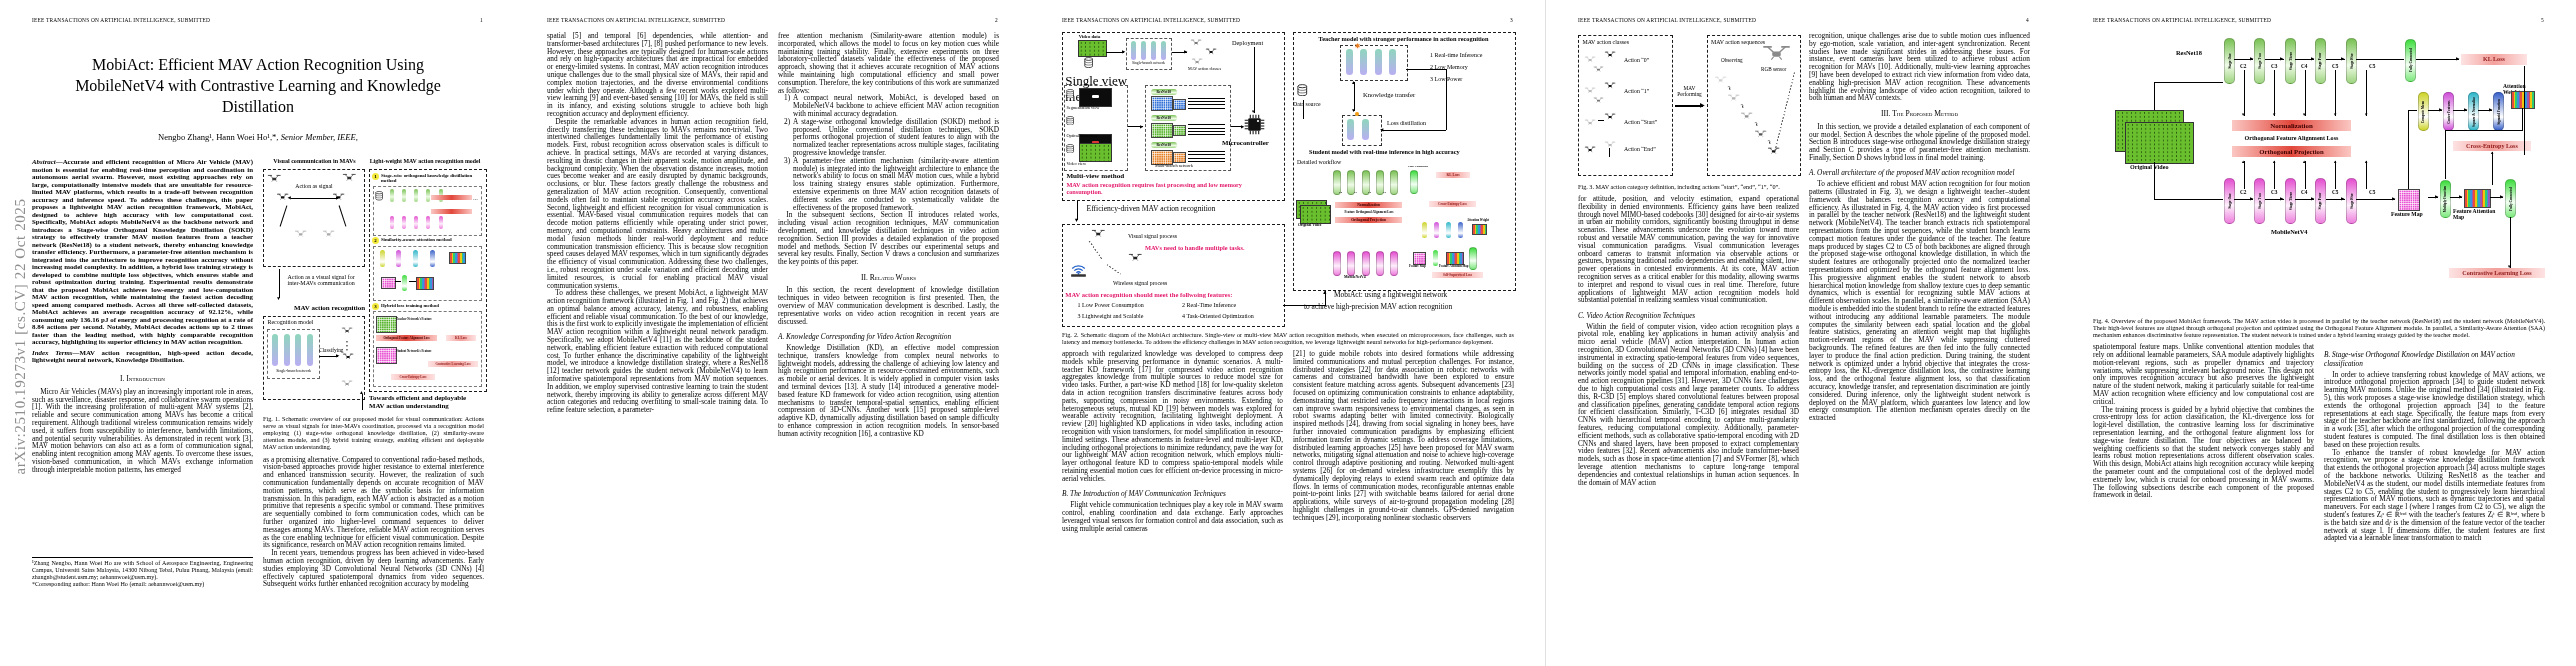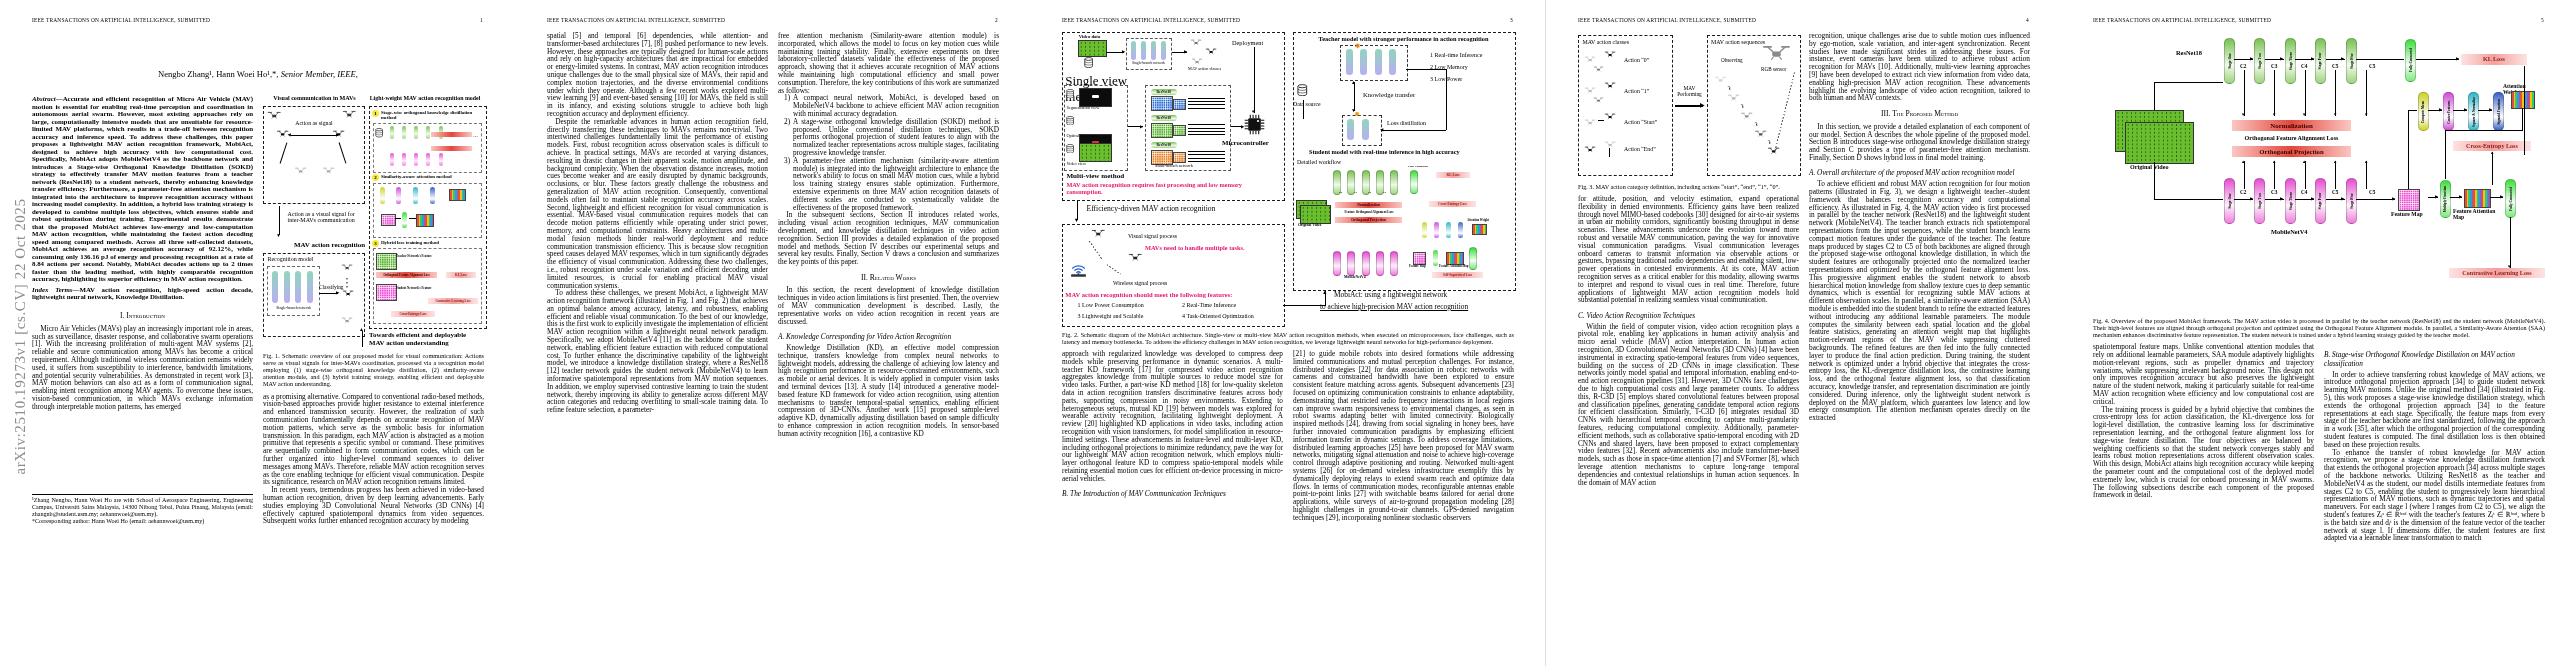--- a/index.html
+++ b/index.html
@@ -54,20 +54,21 @@
 
 <div id="paper">
   <section class="page" style="left:0">
     <div class="runhead">
       <span>IEEE TRANSACTIONS ON ARTIFICIAL INTELLIGENCE, SUBMITTED</span>
       <span>1</span>
     </div>
     <div class="arxiv">arXiv:2510.19273v1  [cs.CV]  22 Oct 2025</div>
     <div class="pagebody">
       <div class="titleblock">
+        <div class="ptitle">MobiAct: Efficient MAV Action Recognition Using MobileNetV4 with Contrastive Learning and Knowledge Distillation</div>
         <div class="pauthors"><span>Nengbo Zhang¹, Hann Woei Ho¹,*, </span><span class="it">Senior Member, IEEE,</span></div>
       </div>
       <div class="cols">
         <div class="col">
             <p class="lead"><span class="lab">Abstract</span><span>—Accurate and efficient recognition of Micro Air Vehicle (MAV) motion is essential for enabling real-time perception and coordination in autonomous aerial swarm. However, most existing approaches rely on large, computationally intensive models that are unsuitable for resource-limited MAV platforms, which results in a trade-off between recognition accuracy and inference speed. To address these challenges, this paper proposes a lightweight MAV action recognition framework, MobiAct, designed to achieve high accuracy with low computational cost. Specifically, MobiAct adopts MobileNetV4 as the backbone network and introduces a Stage-wise Orthogonal Knowledge Distillation (SOKD) strategy to effectively transfer MAV motion features from a teacher network (ResNet18) to a student network, thereby enhancing knowledge transfer efficiency. Furthermore, a parameter-free attention mechanism is integrated into the architecture to improve recognition accuracy without increasing model complexity. In addition, a hybrid loss training strategy is developed to combine multiple loss objectives, which ensures stable and robust optimization during training. Experimental results demonstrate that the proposed MobiAct achieves low-energy and low-computation MAV action recognition, while maintaining the fastest action decoding speed among compared methods. Across all three self-collected datasets, MobiAct achieves an average recognition accuracy of 92.12%, while consuming only 136.16 pJ of energy and processing recognition at a rate of 8.84 actions per second. Notably, MobiAct decodes actions up to 2 times faster than the leading method, with highly comparable recognition accuracy, highlighting its superior efficiency in MAV action recognition.</span></p>
             <p class="lead"><span class="lab">Index Terms</span><span>—MAV action recognition, high-speed action decode, lightweight neural network, Knowledge Distillation.</span></p>
             <h1 class="sec">I. Introduction</h1>
             <p class="para">Micro Air Vehicles (MAVs) play an increasingly important role in areas, such as surveillance, disaster response, and collaborative swarm operations [1]. With the increasing proliferation of multi-agent MAV systems [2], reliable and secure communication among MAVs has become a critical requirement. Although traditional wireless communication remains widely used, it suffers from susceptibility to interference, bandwidth limitations, and potential security vulnerabilities. As demonstrated in recent work [3], MAV motion behaviors can also act as a form of communication signal, enabling intent recognition among MAV agents. To overcome these issues, vision-based communication, in which MAVs exchange information through interpretable motion patterns, has emerged</p>
             <div class="footnote">
               <p>¹Zhang Nengbo, Hann Woei Ho are with School of Aerospace Engineering, Engineering Campus, Universiti Sains Malaysia, 14300 Nibong Tebal, Pulau Pinang, Malaysia (email: zhangnb@student.usm.my; aehannwoei@usm.my).</p>
@@ -272,21 +273,21 @@
             <div class="li">
               <span class="num">2)</span>
               <span>A stage-wise orthogonal knowledge distillation (SOKD) method is proposed. Unlike conventional distillation techniques, SOKD performs orthogonal projection of student features to align with the normalized teacher representations across multiple stages, facilitating progressive knowledge transfer.</span>
             </div>
             <div class="li">
               <span class="num">3)</span>
               <span>A parameter-free attention mechanism (similarity-aware attention module) is integrated into the lightweight architecture to enhance the network's ability to focus on small MAV motion cues, while a hybrid loss training strategy ensures stable optimization. Furthermore, extensive experiments on three MAV action recognition datasets of different scales are conducted to systematically validate the effectiveness of the proposed framework.</span>
             </div>
             <p class="para">In the subsequent sections, Section II introduces related works, including visual action recognition techniques, MAV communication development, and knowledge distillation techniques in video action recognition. Section III provides a detailed explanation of the proposed model and methods. Section IV describes our experimental setups and several key results. Finally, Section V draws a conclusion and summarizes the key points of this paper.</p>
             <h1 class="sec">II. Related Works</h1>
-            <p class="para">In this section, the recent development of knowledge distillation techniques in video action limitations is first presented. Then, the overview of MAV communication development is described. Lastly, the representative works on video action recognition in recent years are discussed.</p>
+            <p class="para">In this section, the recent development of knowledge distillation techniques in video between recognition is first presented. Then, the overview of MAV communication development is described. Lastly, the representative works on video action recognition in recent years are discussed.</p>
             <h2 class="sub">A. Knowledge Corresponding for Video Action Recognition</h2>
             <p class="para">Knowledge Distillation (KD), an effective model compression technique, transfers knowledge from complex neural networks to lightweight models, addressing the challenge of achieving low latency and high recognition performance in resource-constrained environments, such as mobile or aerial devices. It is widely applied in computer vision tasks and terminal devices [13]. A study [14] introduced a generative model-based feature KD framework for video action recognition, using attention mechanisms to transfer temporal-spatial semantics, enabling efficient compression of 3D-CNNs. Another work [15] proposed sample-level adaptive KD, dynamically adjusting distillation based on sample difficulty to enhance compression in action recognition models. In sensor-based human activity recognition [16], a contrastive KD</p>
           </div>
       </div>
     </div>
   </section>
 
   <section class="page" style="left:1030px">
     <div class="runhead">
       <span>IEEE TRANSACTIONS ON ARTIFICIAL INTELLIGENCE, SUBMITTED</span>
@@ -600,30 +601,31 @@
             <div class="absc vpill" style="left:407px;top:215px;width:6.1px;height:21px;background:linear-gradient(180deg,#3ddc3d,#f2fff2 60%,#7ee87e);border:0.4px solid #0003">
               <span style="font-size:2.2px"></span>
             </div>
             <div class="absc pinkbar" style="left:370px;top:240px;width:51px;height:5.6px;font-size:3.3px">Self-Supervised Loss</div>
             <div class="vl" style="left:263px;top:259px;height:14.5px;width:1.3px"></div>
             <div class="absc" style="left:260px;top:257px;font-size:5.6px">▲</div>
             <div class="hl" style="left:221px;top:273px;width:43px;height:1.3px"></div>
             <div class="absc" style="left:272px;top:258px;width:172px;height:9px;">
               <div style="font-size:7.4px">MobiAct: using a lightweight network</div>
             </div>
-            <div class="absc" style="left:258px;top:270px;width:189px;height:9px;text-decoration:underline;">
+            <div class="absc" style="left:242px;top:270px;width:189px;height:9px;">
               <div style="font-size:7.4px">to achieve high-precision MAV action recognition</div>
             </div>
           </div>
         </div>
       <div class="fig-caption">Fig. 2.  Schematic diagram of the MobiAct architecture. Single-view or multi-view MAV action recognition methods, when executed on microprocessors, face challenges, such as latency and memory bottlenecks. To address the efficiency challenges in MAV action recognition, we leverage lightweight neural networks for high-performance deployment.</div>
       <div class="cols">
         <div class="col">
             <p class="para ni">approach with regularized knowledge was developed to compress deep models while preserving performance in dynamic scenarios. A multi-teacher KD framework [17] for compressed video action recognition aggregates knowledge from multiple sources to reduce model size for video tasks. Further, a part-wise KD method [18] for low-quality skeleton data in action recognition transfers discriminative features across body parts, supporting compression in noisy environments. Extending to heterogeneous setups, mutual KD [19] between models was explored for wearable activity recognition, facilitating lightweight deployment. A review [20] highlighted KD applications in video tasks, including action recognition with vision transformers, for model simplification in resource-limited settings. These advancements in feature-level and multi-layer KD, including orthogonal projections to minimize redundancy, pave the way for our lightweight MAV action recognition network, which employs multi-layer orthogonal feature KD to compress spatio-temporal models while retaining essential motion cues for efficient on-device processing in micro-aerial vehicles.</p>
             <h2 class="sub">B. The Introduction of MAV Communication Techniques</h2>
+            <p class="para">Flight vehicle communication techniques play a key role in MAV swarm control, enabling coordination and data exchange. Early approaches leveraged visual sensors for formation control and data association, such as using multiple aerial cameras</p>
           </div>
         <div class="col">
             <p class="para ni">[21] to guide mobile robots into desired formations while addressing limited communications and mutual perception challenges. For instance, distributed strategies [22] for data association in robotic networks with cameras and constrained bandwidth have been explored to ensure consistent feature matching across agents. Subsequent advancements [23] focused on optimizing communication constraints to enhance adaptability, demonstrating that restricted radio frequency interactions in local regions can improve swarm responsiveness to environmental changes, as seen in robot swarms adapting better with limited connectivity. Biologically inspired methods [24], drawing from social signaling in honey bees, have further innovated communication paradigms by emphasizing efficient information transfer in dynamic settings. To address coverage limitations, distributed learning approaches [25] have been proposed for MAV swarm networks, mitigating signal attenuation and noise to achieve high-coverage control through adaptive positioning and routing. Networked multi-agent systems [26] for on-demand wireless infrastructure exemplify this by dynamically deploying relays to extend swarm reach and optimize data flows. In terms of communication modes, reconfigurable antennas enable point-to-point links [27] with switchable beams tailored for aerial drone applications, while surveys of air-to-ground propagation modeling [28] highlight challenges in ground-to-air channels. GPS-denied navigation techniques [29], incorporating nonlinear stochastic observers</p>
           </div>
       </div>
     </div>
   </section>
 
   <section class="page" style="left:1546px">
     <div class="runhead">

